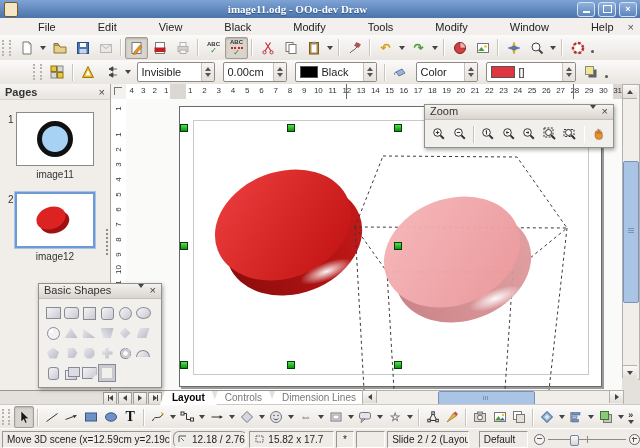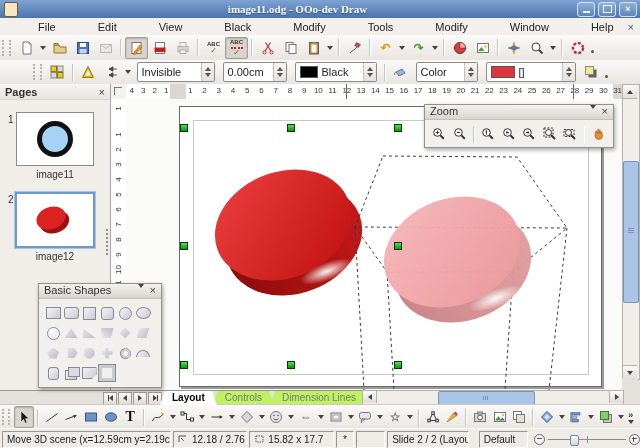--- a/index.html
+++ b/index.html
@@ -84,21 +84,21 @@
   .tri-right{width:0;height:0;border-top:3px solid transparent;border-bottom:3px solid transparent;border-left:4px solid #444;}
   #vthumb{position:absolute;left:0;top:76px;width:14px;height:140px;background:#A9C4E4;border:1px solid #7793BC;border-radius:2px;}
   #vthumb:after{content:"";position:absolute;left:4px;top:66px;width:6px;height:1px;box-shadow:0 2px 0 #7793BC,0 4px 0 #7793BC;background:#7793BC;}
   #corner-br{position:absolute;left:622px;top:294px;width:16px;height:26px;background:#E4E0DB;}
   
   #tabstrip{position:absolute;left:0;top:306px;width:622px;height:14px;background:#E4E0DB;border-top:1px solid #9A958E;display:flex;align-items:stretch;}
   .navbtns{margin-left:103px;display:flex;gap:1px;align-items:center;}
   .navbtn{width:12px;height:11px;background:linear-gradient(#FBFAF9,#E0DCD6);border:1px solid #A39D95;display:flex;align-items:center;justify-content:center;gap:0;}
   .navbtn .bar{width:1px;height:6px;background:#444;}
   .tabs{display:flex;margin-left:2px;}
-  .tab{padding:0 12px;line-height:13px;font-size:10px;color:#777;background:#bef264;clip-path:polygon(5px 0,calc(100% - 5px) 0,100% 100%,0 100%);margin-left:-4px;}
+  .tab{padding:0 12px;line-height:13px;font-size:10px;color:#777;background:#ffffff;clip-path:polygon(5px 0,calc(100% - 5px) 0,100% 100%,0 100%);margin-left:-4px;}
   .tab.active{background:#fff;color:#000;font-weight:bold;z-index:2;}
   #hscroll{left:362px;top:306px;width:260px;height:14px;position:absolute;}
   #hscroll .sbbtn{width:13px;height:12px;top:0;border-right:1px solid #B5B0AA;border-bottom:none;}
   #hscroll .sbbtn.right{left:auto;right:0;border-left:1px solid #B5B0AA;border-right:none;}
   #hthumb{position:absolute;left:75px;top:0;width:95px;height:12px;background:#A9C4E4;border:1px solid #7793BC;border-radius:2px;}
   #hthumb:after{content:"";position:absolute;top:4px;left:44px;width:1px;height:4px;background:#7793BC;box-shadow:2px 0 0 #7793BC,4px 0 0 #7793BC;}
   
   .palette{position:absolute;background:#F2F0ED;border:1px solid #94908A;box-shadow:1px 2px 4px rgba(0,0,0,.35);}
   .palette .phead{height:14px;background:linear-gradient(#F4F2EF,#D9D4CE);border-bottom:1px solid #C5C0BA;display:flex;font-size:11px;color:#333;}
   .palette .phead .pt{margin-left:5px;flex:1;}
@@ -858,21 +858,21 @@
     <span class="ovf">
         <span class="gg">»</span>
         <span class="dd" style="margin-top:1px;"></span>
       </span>
   </div>
 
   <div id="statusbar">
     <div class="cell" style="width:178px;">
         <span>Move 3D scene (x=12.59cm y=2.19cm)</span>
       </div>
-    <div class="cell" style="width:72px;">
+    <div class="cell" style="width:72px;border-radius:6px;">
       <svg class="mini-ic" viewBox="0 0 11 10">
           <path d="M1 2h7M1 2v6" fill="none" stroke="#555"></path>
           <path d="M3 4l3 3" stroke="#4A74AC"></path>
         </svg>
       <span>12.18 / 2.76</span>
     </div>
     <div class="cell" style="width:84px;">
       <svg class="mini-ic" viewBox="0 0 11 10">
           <rect x="2" y="2" width="7" height="6" fill="none" stroke="#555" stroke-dasharray="1.5 1"></rect>
         </svg>

